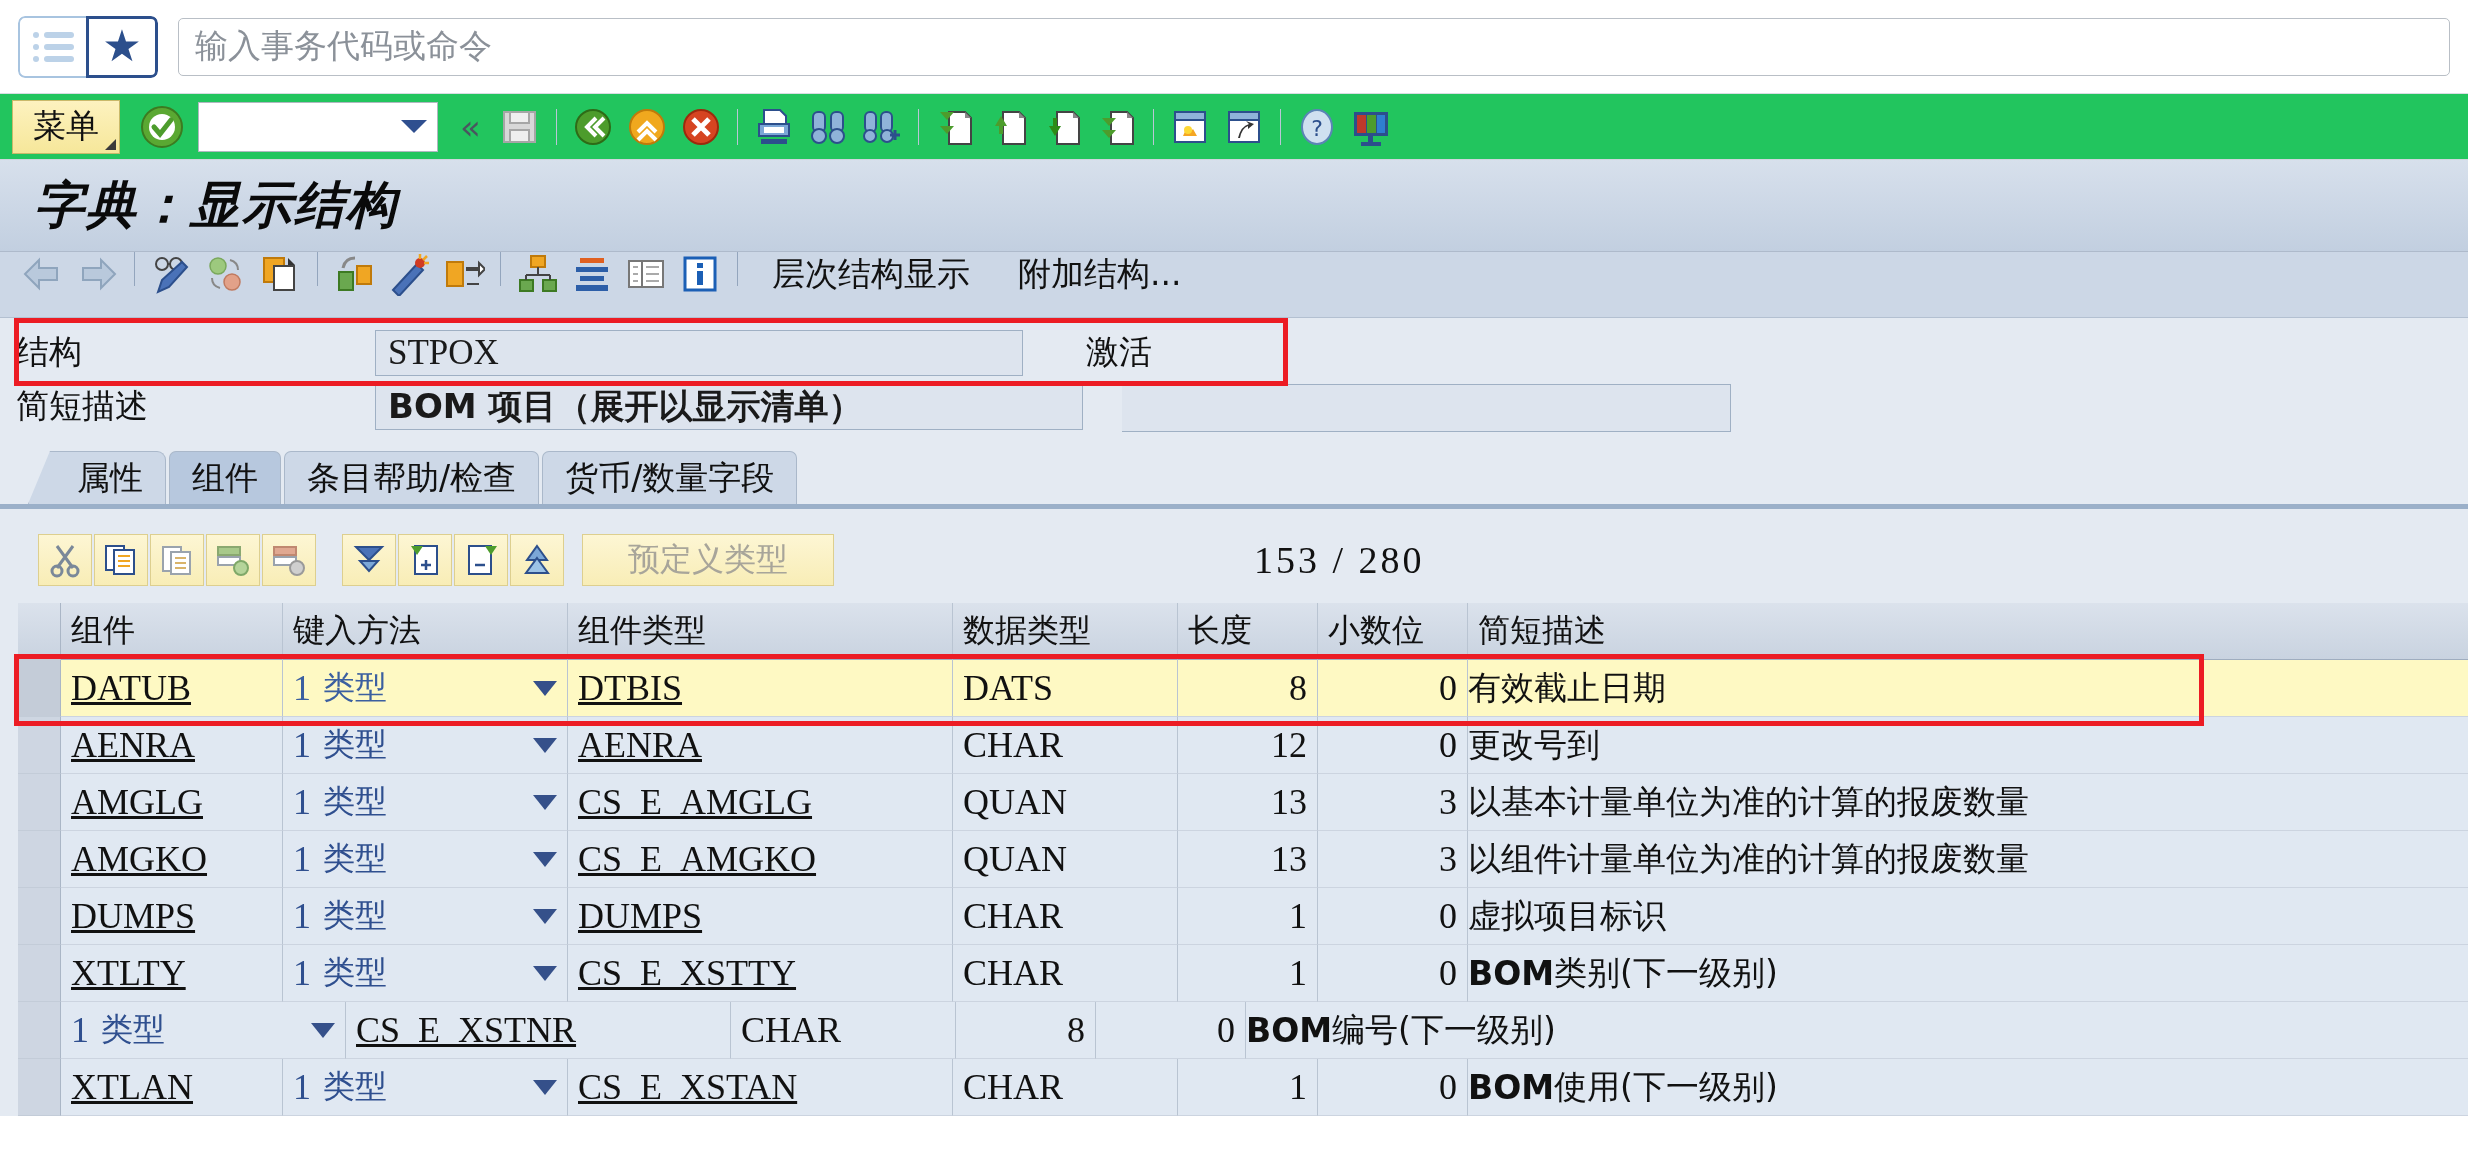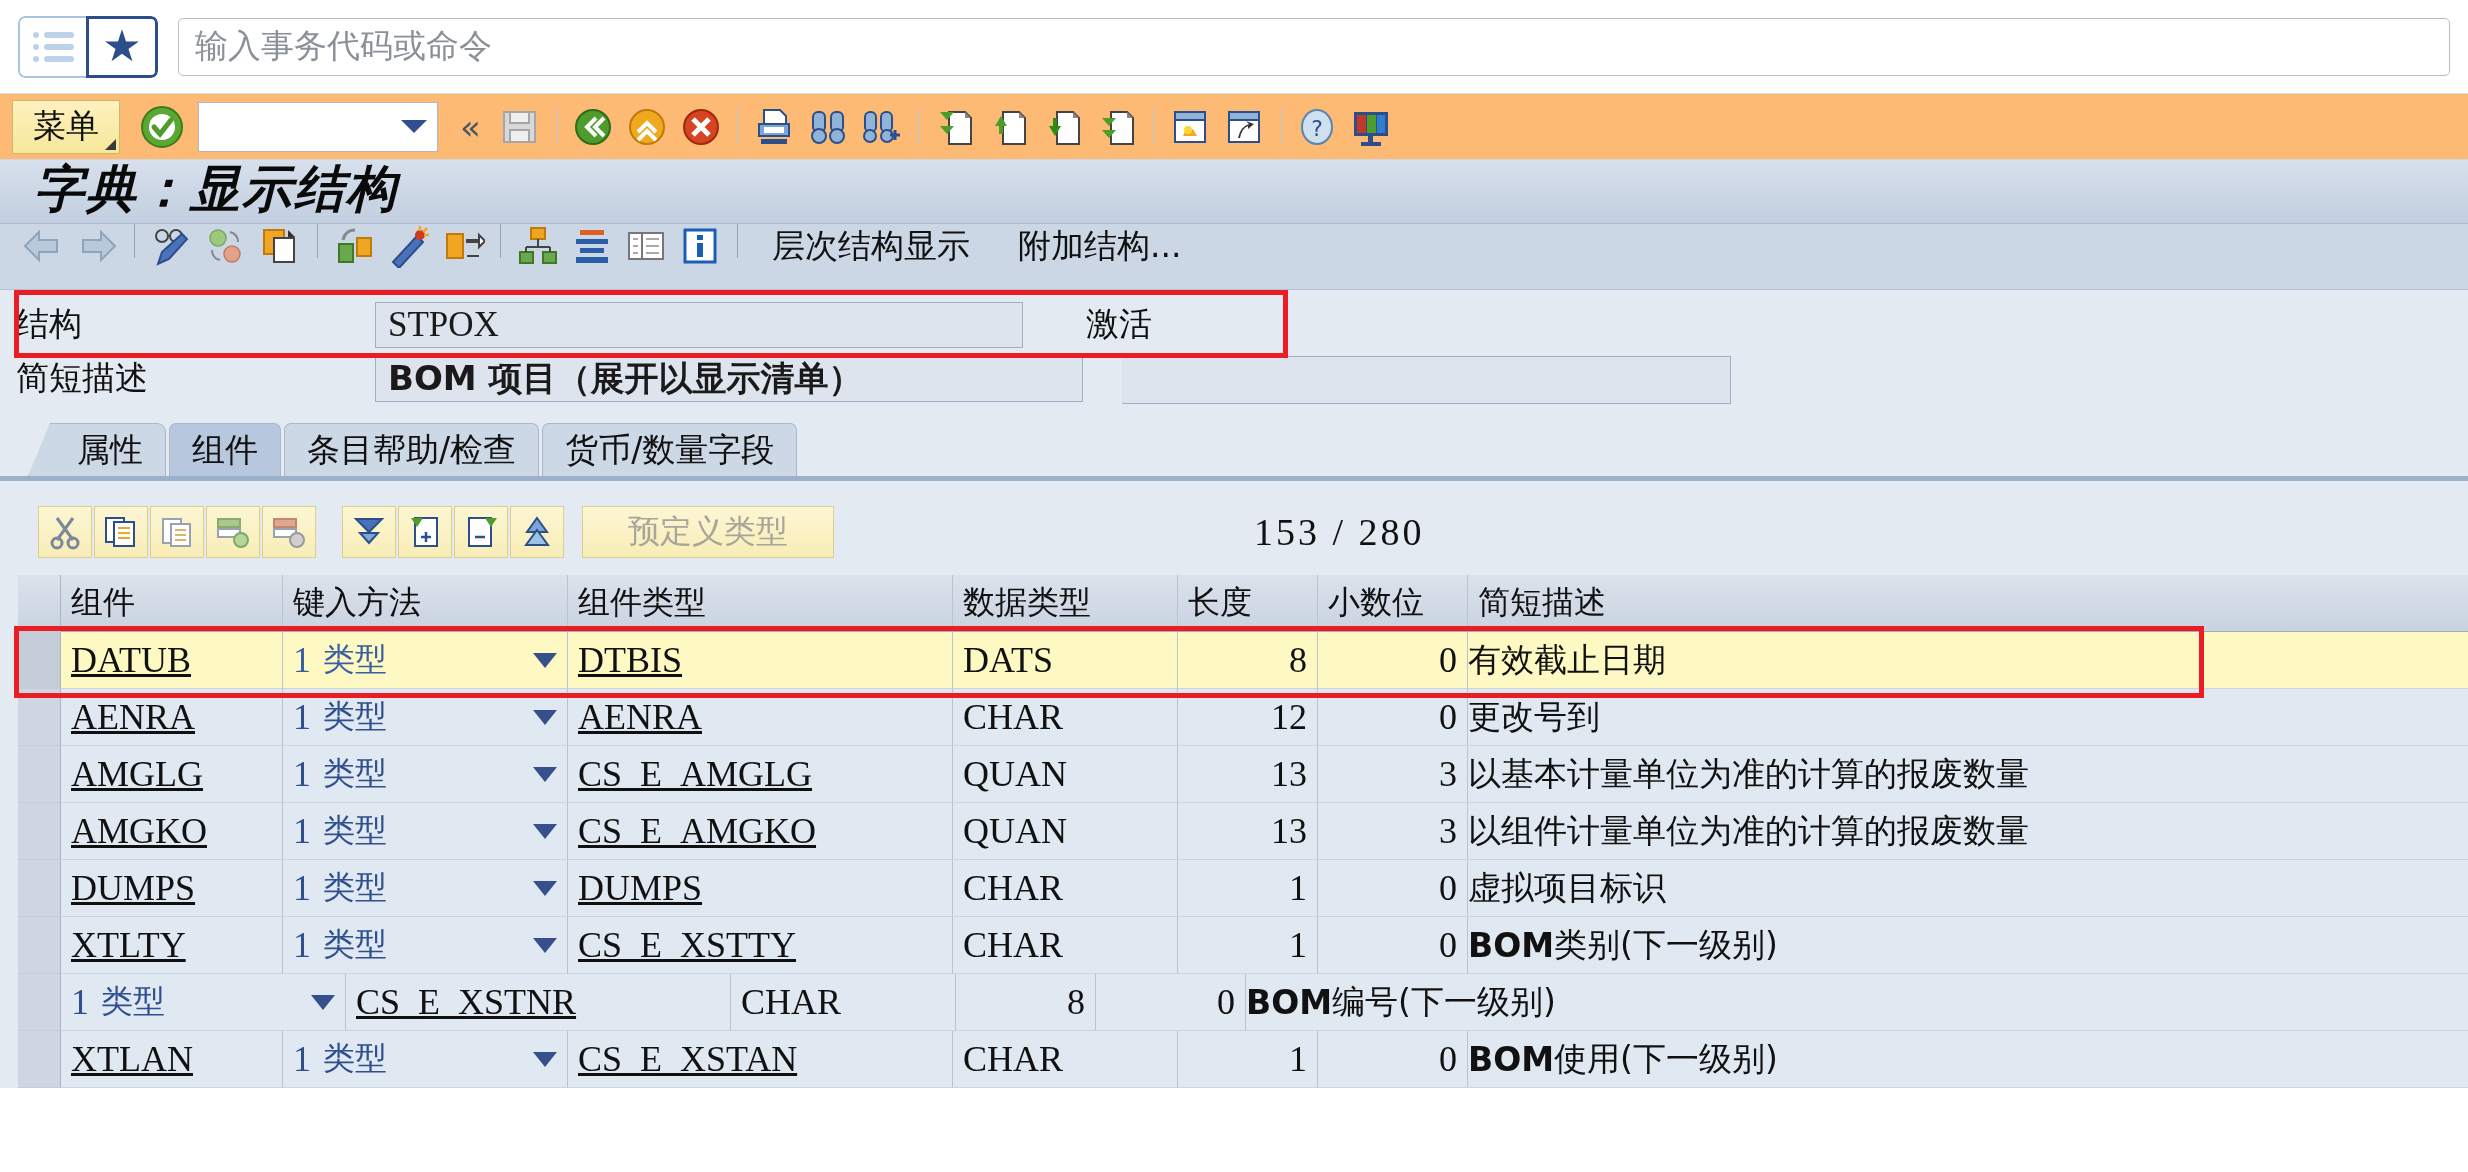--- a/index.html
+++ b/index.html
@@ -48,21 +48,21 @@
     background: #fff; display: flex; align-items: center;
     padding: 0 16px; box-sizing: border-box;
   }
   .cmdinput span {
     font-family: "DejaVu Sans", sans-serif;
     font-size: 33px; color: #8b9199;
   }
 
   
   .systoolbar {
-    height: 66px; background: #fdba74;
+    height: 66px; background: #22c55e;
     display: flex; align-items: center;
     padding: 0 12px; box-sizing: border-box;
     border-bottom: 1px solid #cfd6de;
   }
   .menubtn {
     width: 106px; height: 52px;
     background: linear-gradient(#fdf2bf,#f6e79a);
     border: 1px solid #c9b96a;
     display: flex; align-items: center; justify-content: center;
     position: relative; margin-right: 14px;
@@ -86,23 +86,23 @@
     width: 0; height: 0;
     border-left: 13px solid transparent; border-right: 13px solid transparent;
     border-top: 13px solid #2f4f8f;
   }
   .chev { font-size: 34px; color: #4a5560; margin: 0 12px; font-family: "DejaVu Sans", sans-serif; }
   .tbicon { width: 46px; height: 46px; margin: 0 4px; display:block; }
   .tbsep { width: 1px; height: 36px; background: #b9c6d6; margin: 0 9px; }
 
   
   .titlebar {
-    height: 64px;
+    height: 92px;
     background: linear-gradient(#d7e0ec,#c2cfe0);
-    display: flex; align-items: flex-end;
+    display: flex; align-items: center;
     padding-left: 34px; box-sizing: border-box;
     border-bottom: 1px solid #aebacb;
   }
   .titlebar h1 {
     margin: 0; font-size: 50px; font-weight: bold; font-style: italic;
     color: #0a0a0a; letter-spacing: 2px;
     font-family: "DejaVu Serif", serif;
   }
 
   

